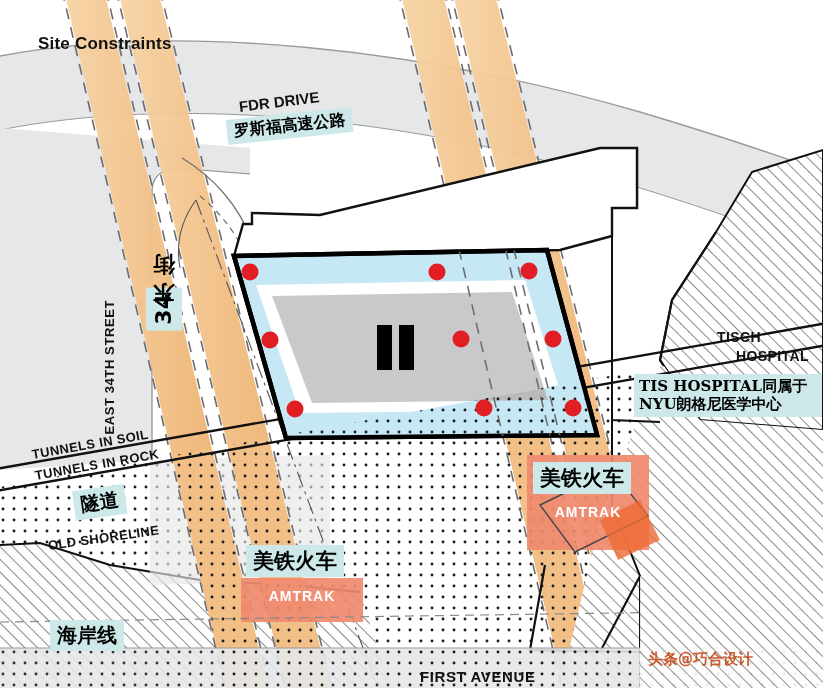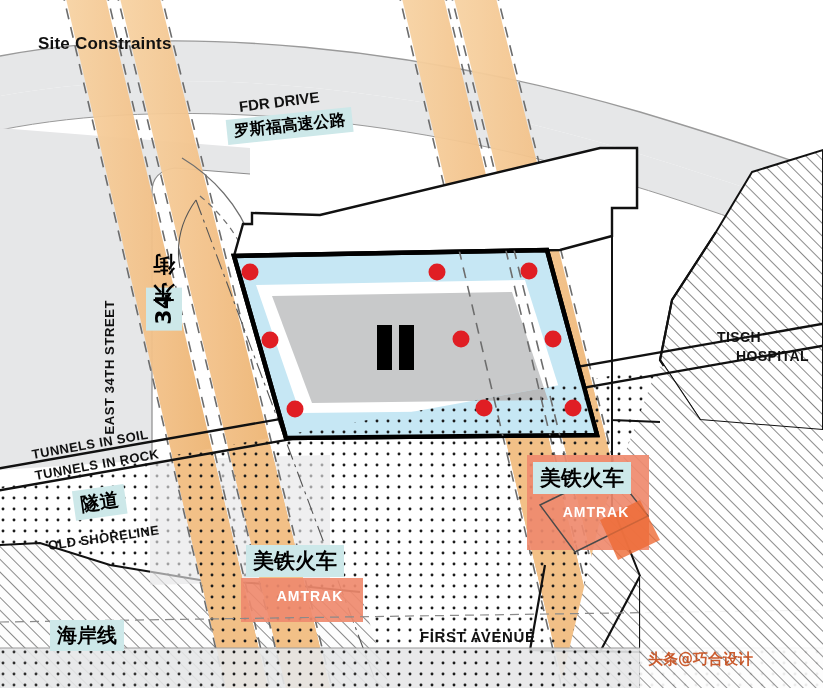--- a/index.html
+++ b/index.html
@@ -6,21 +6,21 @@
   body{font-family:"Liberation Sans", sans-serif;}
   #stage{position:relative;width:823px;height:688px;overflow:hidden;background:#ffffff;}
   #stage svg{position:absolute;top:0;left:0;}
   .lbl{position:absolute;white-space:nowrap;font-weight:700;color:#111;}
   .cn{background:#cde8e9;padding:2px 7px;font-weight:700;color:#000;
       font-family:"DejaVu Sans", sans-serif;}
   .en{color:#111;font-weight:700;font-family:"Liberation Sans", sans-serif;}
   .title{font-size:17px;letter-spacing:.2px;font-weight:700;
          font-family:"Liberation Sans", sans-serif;color:#111;}
   .amtrak-en{color:#ffffff;font-weight:700;font-family:"Liberation Sans", sans-serif;
-             font-size:14px;letter-spacing:1px;text-align:center;margin-left:8px;}
+             font-size:14px;letter-spacing:1px;text-align:center;}
   .wm{color:#c2410c;opacity:.85;font-weight:700;font-size:15px;
       font-family:"DejaVu Sans", sans-serif;}
   .hosp-cn{background:#cde8e9;padding:3px 5px;font-weight:700;color:#000;
       font-family:"DejaVu Serif", serif;font-size:15px;line-height:1.22;
       width:178px;white-space:normal;}
 </style>
 </head>
 <body>
 
 <div id="stage">
@@ -288,18 +288,19 @@
   <div class="lbl cn" style="left:50px;top:576px;font-size:20px;margin-top:44px;">海岸线</div>
 
   <div class="lbl cn" style="left:246px;top:545px;font-size:21px;">美铁火车</div>
   <div class="lbl amtrak-en" style="left:241px;top:588px;width:122px;">AMTRAK</div>
 
   <div class="lbl cn" style="left:533px;top:462px;font-size:21px;">美铁火车</div>
   <div class="lbl amtrak-en" style="left:527px;top:504px;width:122px;">AMTRAK</div>
 
   <div class="lbl en" style="left:717px;top:329px;font-size:14px;letter-spacing:.4px;text-align:right;">TISCH</div>
   <div class="lbl en" style="left:704px;top:348px;font-size:14px;letter-spacing:.4px;margin-left:32px;">HOSPITAL</div>
-
-  <div class="lbl en" style="left:420px;top:628px;font-size:15px;letter-spacing:.6px;">FIRST AVENUE</div>
+  <div class="lbl hosp-cn" style="left:634px;top:374px;">TIS HOSPITAL同属于NYU朗格尼医学中心</div>
+
+  <div class="lbl en" style="left:420px;top:668px;font-size:15px;letter-spacing:.6px;">FIRST AVENUE</div>
 
   <div class="lbl wm" style="left:648px;top:650px;">头条@巧合设计</div>
 
 </div>
 
 </body></html>

